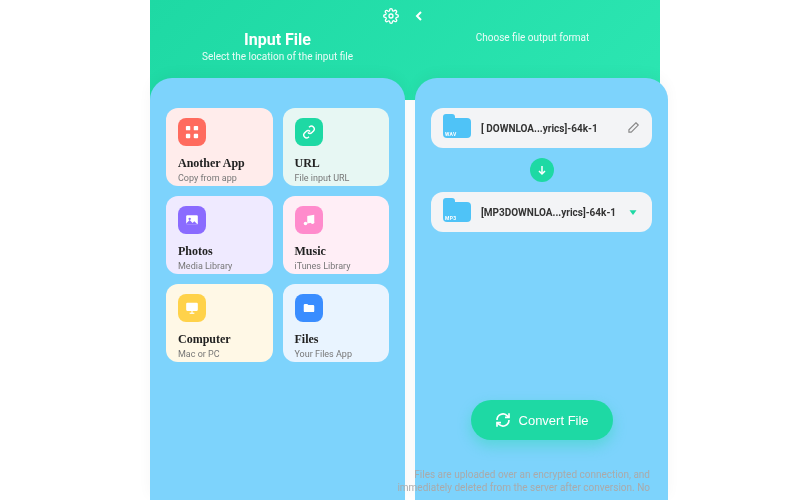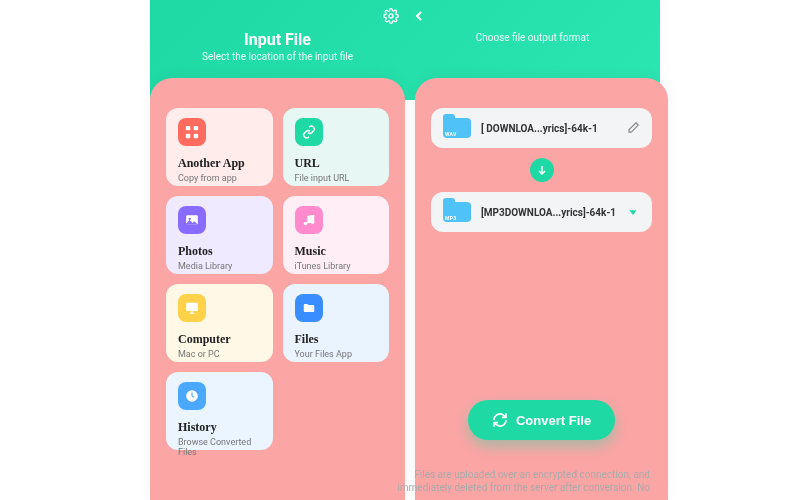--- a/index.html
+++ b/index.html
@@ -29,21 +29,21 @@
   .header-col { flex: 1; text-align: center; color: #fff; }
   .header-title { font-size: 16px; font-weight: 700; }
   .header-sub { font-size: 10px; opacity: 0.9; margin-top: 2px; }
 
   .panels {
     position: absolute; top: 78px; left: 150px; right: 140px; bottom: 0;
     display: flex; gap: 10px;
   }
   .panel {
     flex: 1;
-    background: #fca5a5;
+    background: #7dd3fc;
     border-radius: 22px 22px 0 0;
     padding: 30px 16px 10px 16px;
     box-shadow: 0 -4px 14px rgba(0,0,0,0.04);
   }
   .left-panel { flex: 0 0 50%; }
   .grid {
     display: grid;
     grid-template-columns: 1fr 1fr;
     gap: 10px;
   }
@@ -116,21 +116,21 @@
 
   .convert-btn {
     align-self: center;
     margin-top: auto;
     margin-bottom: 50px;
     background: #1ed9a4;
     color: #fff;
     border: none;
     border-radius: 22px;
     padding: 12px 24px;
-    font-size: 13px; font-weight: 700;
+    font-size: 13px; font-weight: 400;
     display: flex; align-items: center; gap: 8px;
     cursor: pointer;
     box-shadow: 0 6px 14px rgba(30,217,164,0.4);
   }
 
   .footer-note {
     position: absolute; bottom: 6px; right: 150px;
     font-size: 10px; color: #aaa; text-align: right;
     max-width: 260px; line-height: 1.3; margin-top: 29px;
   }
@@ -225,30 +225,20 @@
       </div>
       <div class="tile t-files">
         <div class="tile-icon ic-files">
           <svg width="14" height="14" viewBox="0 0 24 24" fill="#fff">
               <path d="M3 7a2 2 0 0 1 2-2h4l2 2h8a2 2 0 0 1 2 2v8a2 2 0 0 1-2 2H5a2 2 0 0 1-2-2V7z"></path>
             </svg>
         </div>
         <div class="tile-title">Files</div>
         <div class="tile-sub">Your Files App</div>
       </div>
-      <div class="tile t-hist">
-        <div class="tile-icon ic-hist">
-          <svg width="14" height="14" viewBox="0 0 24 24" fill="#fff">
-              <circle cx="12" cy="12" r="10"></circle>
-              <polyline points="12 6 12 12 16 14" fill="none" stroke="#4aa8ff" stroke-width="2"></polyline>
-            </svg>
-        </div>
-        <div class="tile-title">History</div>
-        <div class="tile-sub">Browse Converted Files</div>
-      </div>
     </div>
   </div>
 
   <div class="panel right-panel">
     <div class="file-row">
       <div class="file-icon wav">
         <span class="file-label">WAV</span>
       </div>
       <span class="file-name">[ DOWNLOA...yrics]-64k-1</span>
       <span class="row-action">

